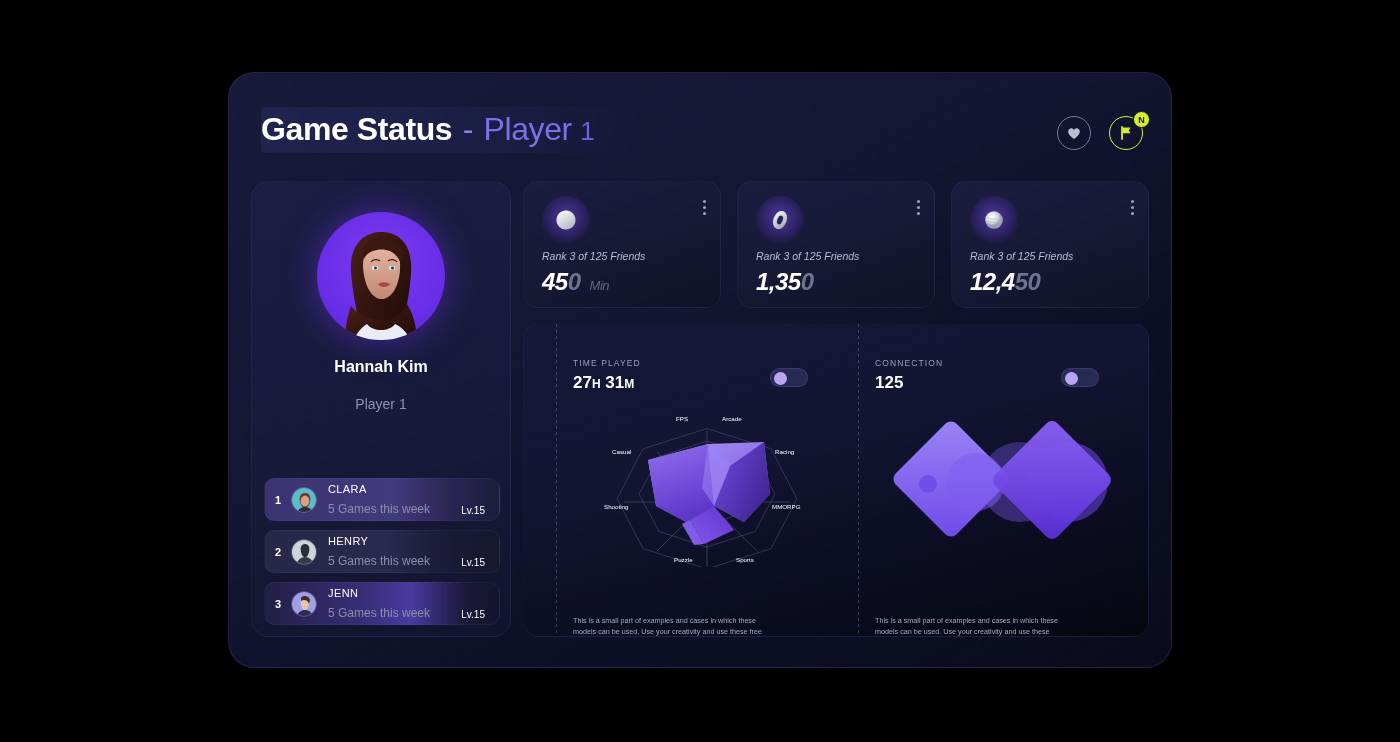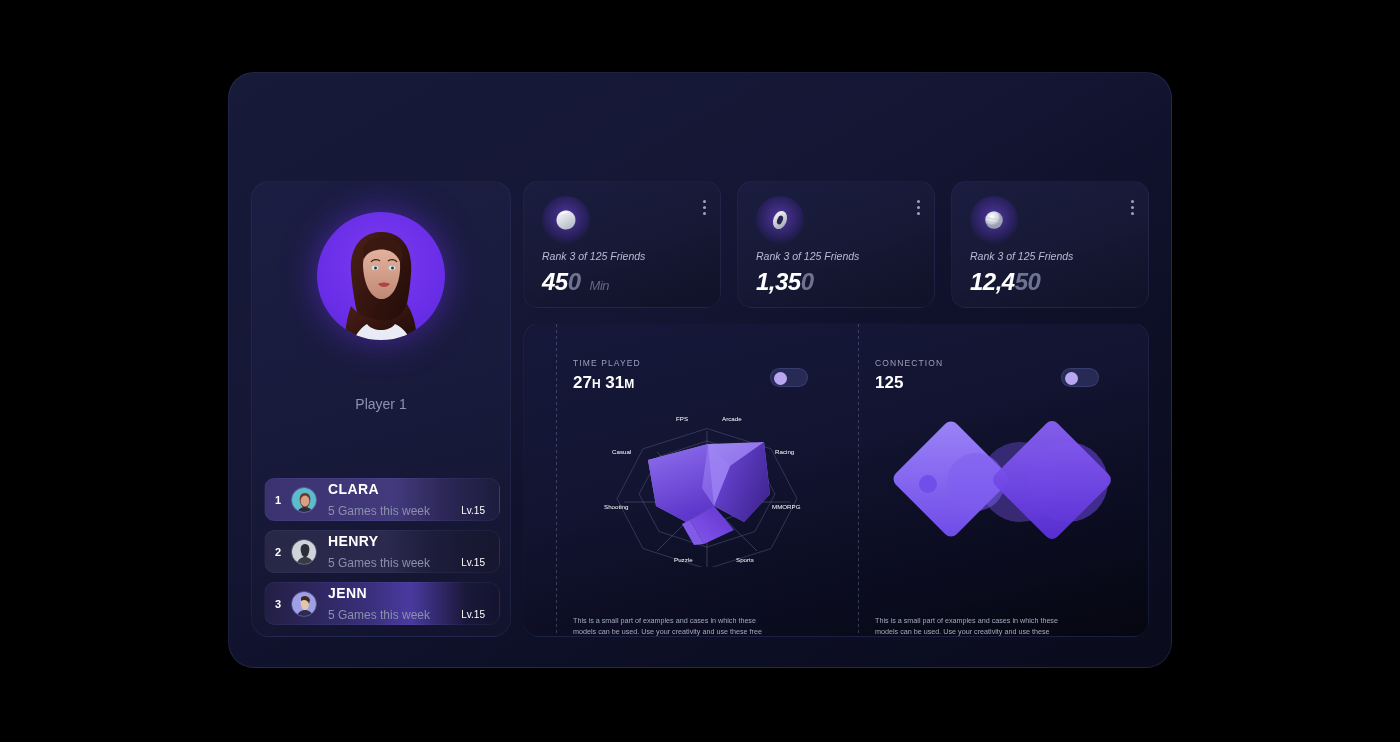--- a/index.html
+++ b/index.html
@@ -96,21 +96,21 @@
   }
   .frow.r1 { background: linear-gradient(90deg, #3b3270 0%, #433a7d 55%, #2b2655 78%, #1c1c3d 100%); }
   .frow.r2 { background: linear-gradient(90deg, #282747 0%, #2b2a4e 52%, #1d1c3a 72%, #16162e 100%); }
   .frow.r3 { background: linear-gradient(90deg, #221f44 0%, #3a2f7c 45%, #4a3aa0 62%, #1a1838 86%, #141430 100%); }
   .frank { width: 26px; text-align: center; color: #ffffff; font-size: 11px; font-weight: 700; }
   .fav {
     width: 26px; height: 26px; border-radius: 50%; overflow: hidden;
     border: 1.5px solid rgba(255,255,255,0.22); flex: none;
   }
   .fmeta { margin-left: 11px; flex: 1; }
-  .fname { color: #ffffff; font-size: 14px; font-weight: 700; letter-spacing: 0.4px; }
+  .fname { color: #ffffff; font-size: 11px; font-weight: 400; letter-spacing: 0.4px; }
   .fgames { color: #8b90ab; font-size: 12px; margin-top: 7px; }
   .flvl { color: #ffffff; font-size: 10px; font-weight: 400; margin-right: 14px; margin-top: 22px; }
 
   
   .scard {
     position: absolute; top: 108px; width: 198px; height: 127px;
     border-radius: 15px;
     background: linear-gradient(160deg, #1b1d40 0%, #171936 50%, #101228 100%);
     border: 1px solid rgba(120,130,200,0.09);
     overflow: hidden;
@@ -167,20 +167,45 @@
   .half.right .desc { width: 186px; }
 
   .radar { position: absolute; left: 38px; top: 78px; }
   .shapes { position: absolute; left: 30px; top: 82px; }
 </style>
 </head>
 <body>
 
 <div id="app">
 
+  <div class="header">
+    <div class="title-wrap">
+      <div class="title">
+        <span class="t-main">Game Status</span>
+        <span class="t-dash">-</span>
+        <span class="t-sub">Player</span>
+        <span class="t-num">1</span>
+      </div>
+    </div>
+
+    <div class="hdr-icons">
+      <div class="circ-btn">
+        <svg width="14" height="13" viewBox="0 0 14 13">
+          <path d="M7 12 C1 8 0.3 4.4 2.1 2.3 C3.7 0.4 6 1.1 7 2.9 C8 1.1 10.3 0.4 11.9 2.3 C13.7 4.4 13 8 7 12 Z" fill="#b9bed2"></path>
+        </svg>
+      </div>
+      <div class="circ-btn alt">
+        <svg width="13" height="14" viewBox="0 0 13 14">
+          <path d="M2 1 L2 13" stroke="#d6ef2c" stroke-width="1.8" stroke-linecap="round"></path>
+          <path d="M2.6 1.6 L10.6 1.6 L8.6 4.4 L10.6 7.2 L2.6 7.2 Z" fill="#d6ef2c"></path>
+        </svg>
+        <span class="badge">N</span>
+      </div>
+    </div>
+  </div>
 
   <div class="profile">
     <div class="avatar-wrap">
       <svg class="avatar-photo" viewBox="0 0 88 118">
         <defs>
           <linearGradient id="hair" x1="0" y1="0" x2="1" y2="1">
             <stop offset="0%" stop-color="#4a2018"></stop>
               <stop offset="60%" stop-color="#30120d"></stop>
               <stop offset="100%" stop-color="#1d0b08"></stop>
           </linearGradient>
@@ -197,20 +222,21 @@
         <circle cx="38.5" cy="42" r="1.5" fill="#2b3a46"></circle>
         <circle cx="55.5" cy="42" r="1.5" fill="#2b3a46"></circle>
         <path d="M34 36 C36 33 41 33 43 35" stroke="#40200f" stroke-width="1.3" fill="none"></path>
         <path d="M51 35 C53 33 58 33 60 36" stroke="#40200f" stroke-width="1.3" fill="none"></path>
         <path d="M41 58 C44 56 50 56 53 58 C50 62 44 62 41 58 Z" fill="#b0443f"></path>
         <path d="M14 80 C10 92 8 102 8 118 L80 118 C80 100 76 88 70 78 C64 92 52 96 42 94 C30 92 20 88 14 80 Z" fill="url(#hair)"></path>
         <path d="M30 98 C36 106 52 106 58 98 C66 102 72 108 74 118 L16 118 C18 108 24 102 30 98 Z" fill="#e9ecf4"></path>
       </svg>
     </div>
 
+    <div class="pname">Hannah Kim</div>
     <div class="psub">Player 1</div>
 
 
     <div class="friends">
 
       <div class="frow r1">
         <span class="frank">1</span>
         <span class="fav">
           <svg viewBox="0 0 26 26" width="26" height="26">
             <rect width="26" height="26" fill="#5bbcd0"></rect>

